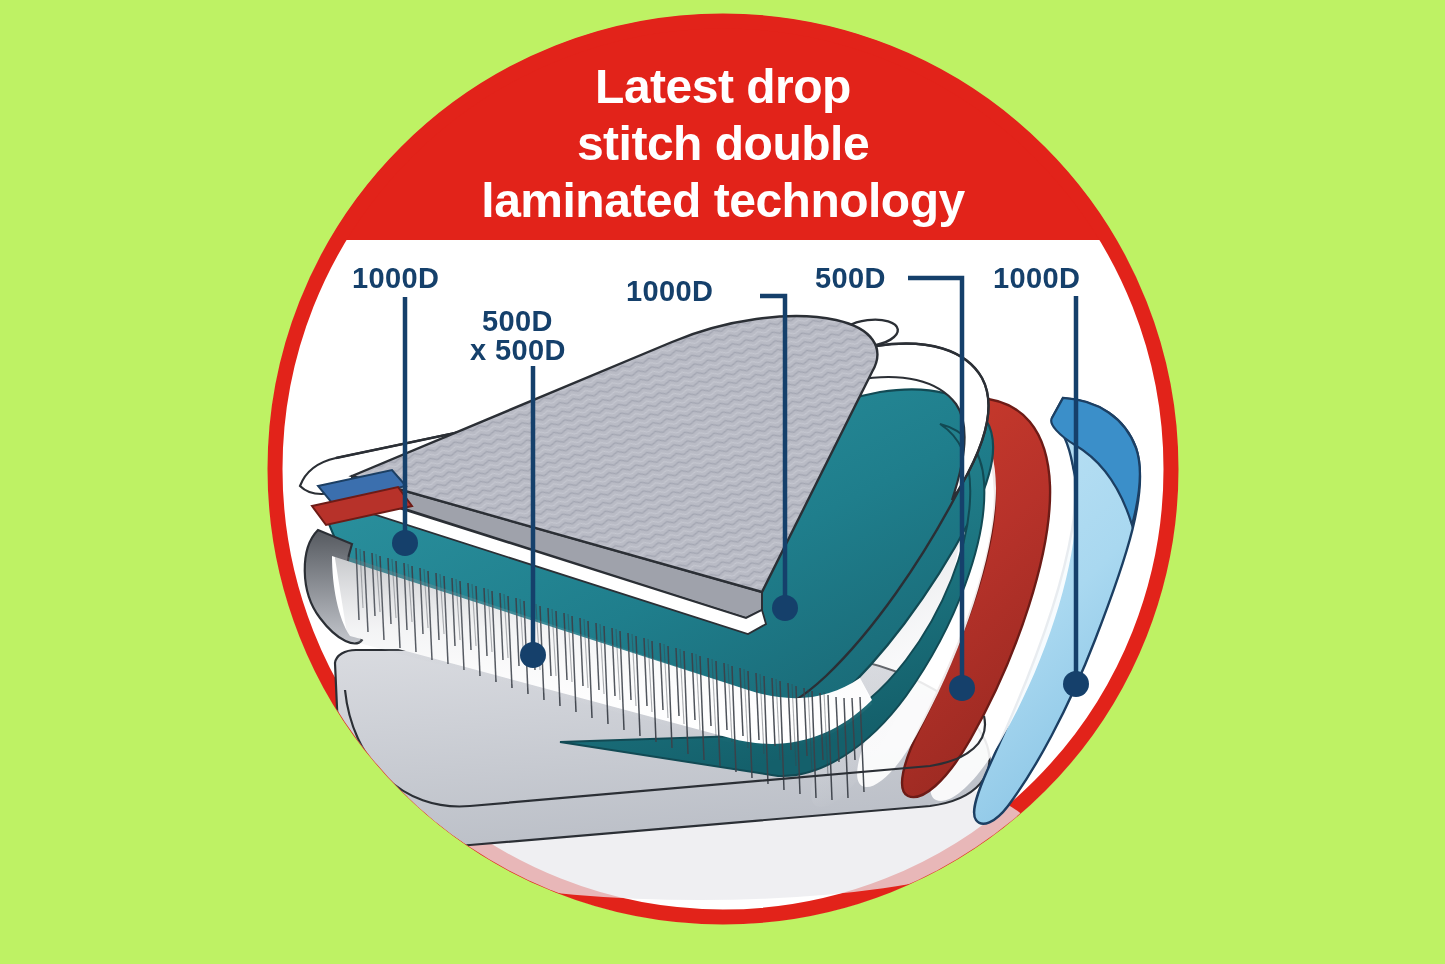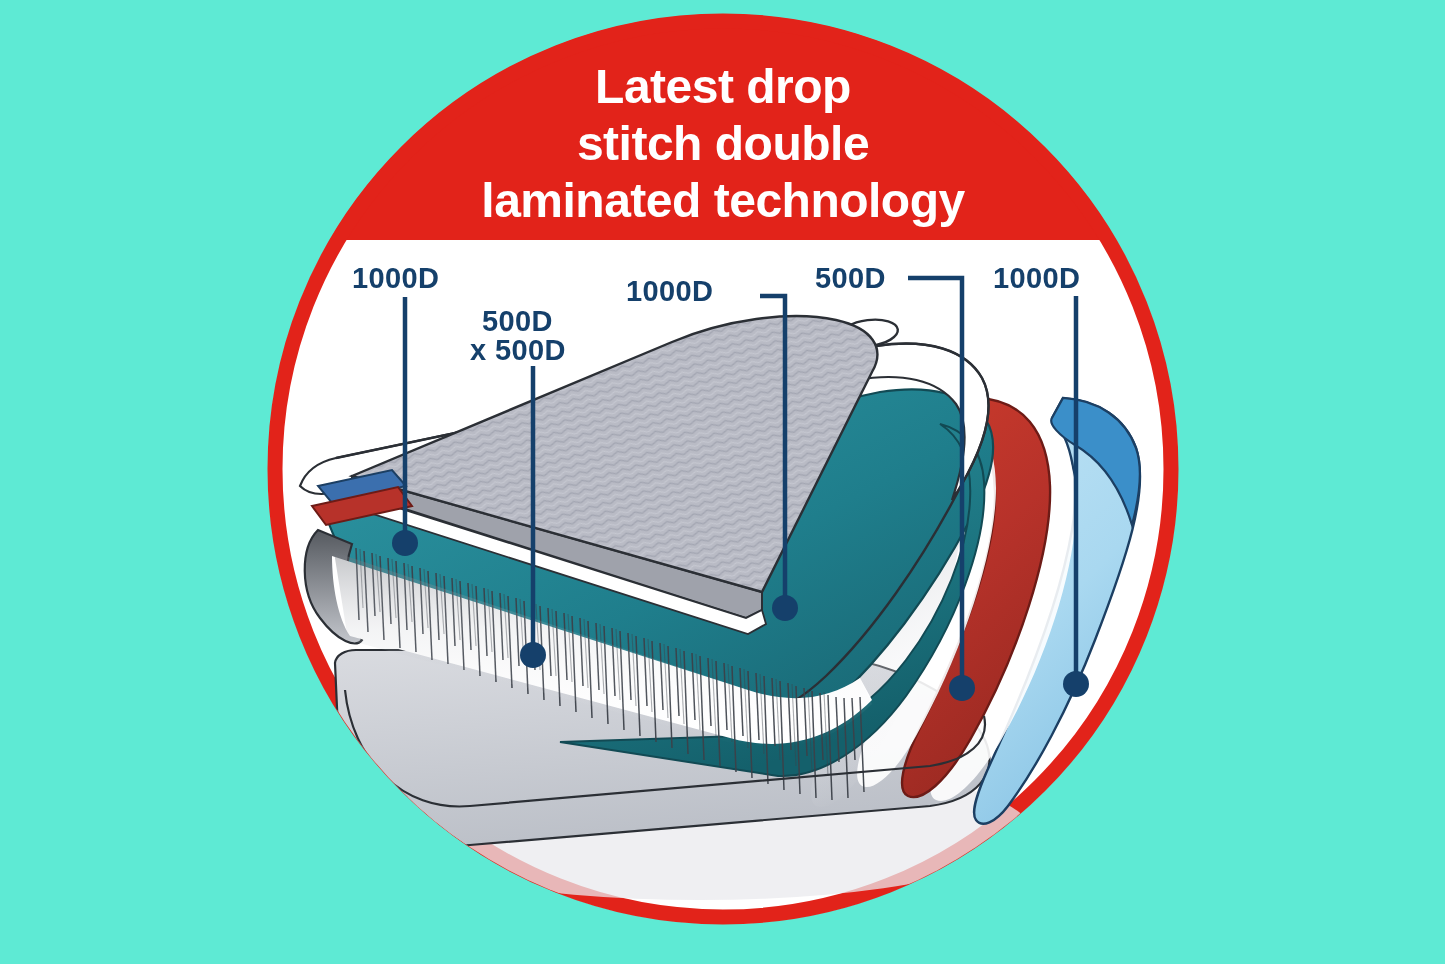--- a/index.html
+++ b/index.html
@@ -1,19 +1,19 @@
 <!DOCTYPE html>
 <html><head>
 <meta charset="utf-8">
 <title>Drop Stitch Technology Diagram</title>
 <style>
   html,body{margin:0;padding:0;background:#ffffff;}
   body{width:1445px;height:964px;overflow:hidden;
        font-family:"Liberation Sans","DejaVu Sans",sans-serif;}
-  #stage{position:relative;width:1445px;height:964px;background:#5eead4;}
+  #stage{position:relative;width:1445px;height:964px;background:#bef264;}
   #badge-svg{position:absolute;left:0;top:0;width:1445px;height:964px;display:block;}
 
   .title-text{
     font-family:"Liberation Sans","DejaVu Sans",sans-serif;
     font-weight:700;
     font-size:48px;
     fill:#ffffff;
     letter-spacing:-0.5px;
   }
   .label-text{

